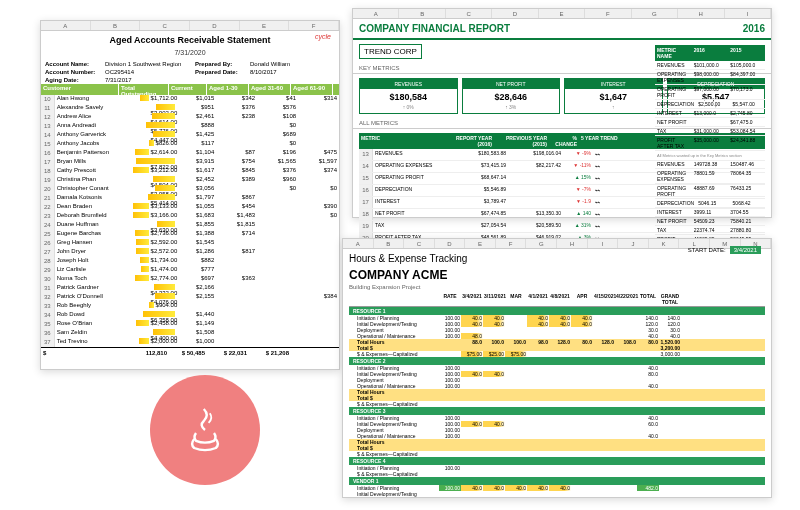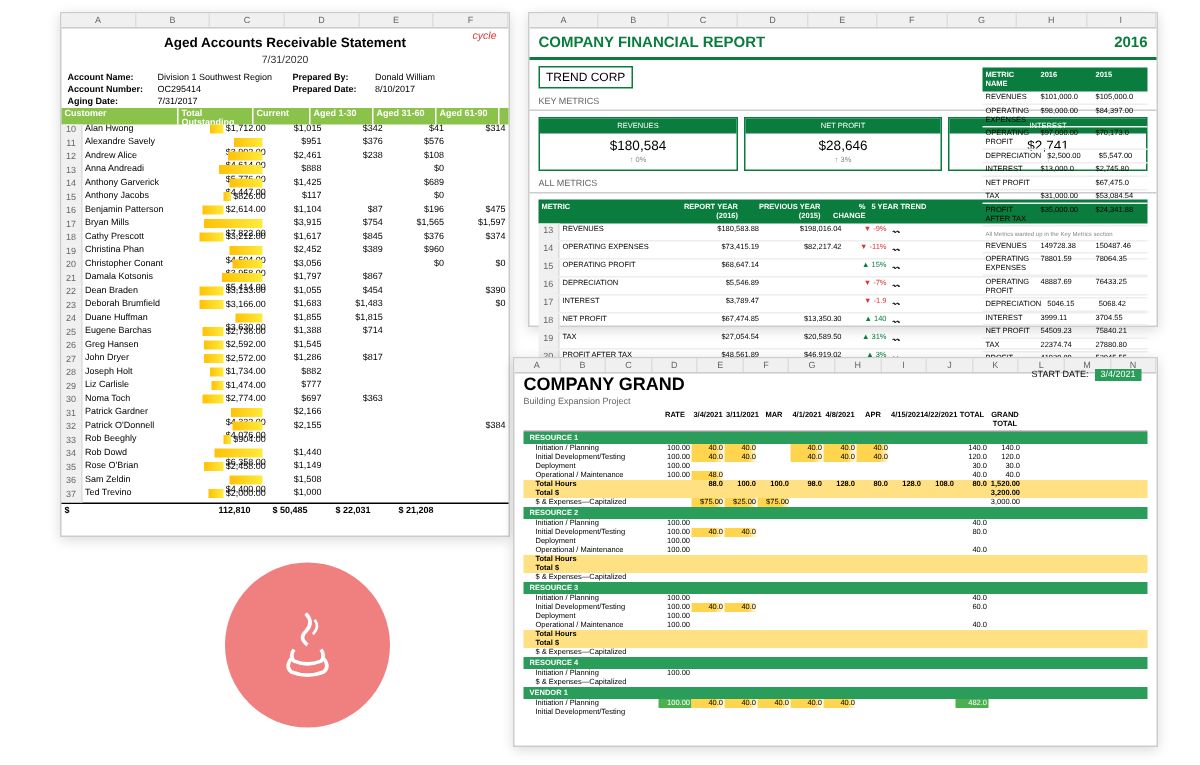--- a/index.html
+++ b/index.html
@@ -3,21 +3,21 @@
 <meta charset="utf-8">
 <style>
 *{box-sizing:border-box;margin:0;padding:0;font-family:Arial,sans-serif}
 body{width:800px;height:510px;background:#fff;position:relative;overflow:hidden}
 .sheet{position:absolute;background:#fff;border:1px solid #ccc;box-shadow:0 2px 8px rgba(0,0,0,.15);font-size:6px}
 .colhdr{display:flex;background:#f0f0f0;border-bottom:1px solid #ccc;height:10px}
 .colhdr span{flex:1;text-align:center;color:#666;border-right:1px solid #ddd;line-height:10px;font-size:6px}
 .rownum{width:14px;text-align:center;background:#f0f0f0;color:#666;border-right:1px solid #ddd;font-size:6px;line-height:9px}
 
 
-#s1{left:40px;top:8px;width:300px;height:350px}
+#s1{left:40px;top:20px;width:300px;height:350px}
 #s1 .title{text-align:center;font-weight:bold;font-size:9px;padding:4px 0}
 #s1 .date{text-align:center;font-size:7px;color:#333;padding-bottom:4px}
 #s1 .logo{position:absolute;right:8px;top:12px;color:#d33;font-size:7px;font-style:italic}
 #s1 .meta{display:flex;font-size:6px;padding:1px 4px}
 #s1 .meta .lbl{width:60px;font-weight:bold}
 #s1 .meta .val{width:90px}
 #s1 .meta .lbl2{width:55px;font-weight:bold}
 #s1 .hdr{display:flex;background:#8bc34a;color:#fff;font-weight:bold;height:11px;font-size:6px}
 #s1 .hdr span{padding:1px 2px;border-right:1px solid #fff}
 #s1 .drow{display:flex;height:9px;font-size:6px}
@@ -27,21 +27,21 @@
 #s1 .total{display:flex;font-weight:bold;border-top:1px solid #000;padding-top:2px;font-size:6px}
 
 
 #s2{right:28px;top:8px;width:420px;height:210px}
 #s2 .atitle{color:#0a7d3e;font-weight:bold;font-size:10px;padding:4px 6px;border-bottom:2px solid #0a7d3e;display:flex;justify-content:space-between}
 #s2 .comp{border:1px solid #0a7d3e;padding:2px 4px;margin:4px 6px;font-size:8px;display:inline-block}
 #s2 .sect{font-size:6px;color:#666;padding:2px 6px;border-bottom:1px solid #ccc}
 #s2 .cards{display:flex;gap:4px;padding:4px 6px}
 #s2 .card{flex:1;border:1px solid #0a7d3e;padding:3px;text-align:center}
 #s2 .card .ch{background:#0a7d3e;color:#fff;font-size:5px;padding:2px;margin:-3px -3px 3px}
-#s2 .card .cv{font-size:9px;font-weight:normal}
+#s2 .card .cv{font-size:9px;font-weight:bold}
 #s2 .card .cp{font-size:5px;color:#888;margin-top:2px}
 #s2 .side{position:absolute;right:6px;top:36px;width:110px;font-size:5px}
 #s2 .side .shdr{display:flex;background:#0a7d3e;color:#fff;font-weight:bold}
 #s2 .side .shdr span{flex:1;padding:2px;font-size:5px}
 #s2 .side .srow{display:flex;border-bottom:1px solid #eee}
 #s2 .side .srow span{flex:1;padding:1px 2px;font-size:5px}
 #s2 .mtbl{padding:0 6px;margin-top:4px}
 #s2 .mhdr{display:flex;background:#0a7d3e;color:#fff;font-size:5px;font-weight:bold}
 #s2 .mhdr span{padding:2px}
 #s2 .mrow{display:flex;font-size:5px;border-bottom:1px solid #eee}
@@ -404,21 +404,26 @@
         <div class="cv">$180,584</div>
         <div class="cp">↑ 0%</div>
       </div>
       <div class="card">
         <div class="ch">NET PROFIT</div>
         <div class="cv">$28,646</div>
         <div class="cp">↑ 3%</div>
       </div>
       <div class="card">
         <div class="ch">INTEREST</div>
-        <div class="cv">$2,741</div>
+        <div class="cv">$1,647</div>
+        <div class="cp">↑ </div>
+      </div>
+      <div class="card">
+        <div class="ch">DEPRECIATION</div>
+        <div class="cv">$5,547</div>
         <div class="cp">↑ </div>
       </div>
     </div>
   <div class="sect">ALL METRICS</div>
   <div class="mtbl">
     <div class="mhdr">
       <span class="mn">METRIC</span>
       <span class="mv">REPORT YEAR (2016)</span>
       <span class="mv">PREVIOUS YEAR (2015)</span>
       <span class="mc">% CHANGE</span>
@@ -595,21 +600,22 @@
       <span>F</span>
       <span>G</span>
       <span>H</span>
       <span>I</span>
       <span>J</span>
       <span>K</span>
       <span>L</span>
       <span>M</span>
       <span>N</span>
     </div>
-  <div class="hcomp">COMPANY GRAND</div>
+  <div class="htitle">Hours &amp; Expense Tracking</div>
+  <div class="hcomp">COMPANY ACME</div>
   <div class="hproj">Building Expansion Project</div>
   <div class="hstart">
     <span>START DATE:</span><span class="sd">3/4/2021</span>
   </div>
   <div class="tbl">
     <div class="thdr" id="s3-thdr">
         <span class="tcat"></span>
         <span class="tc">RATE</span>
         <span class="tc">3/4/2021</span>
         <span class="tc">3/11/2021</span>

